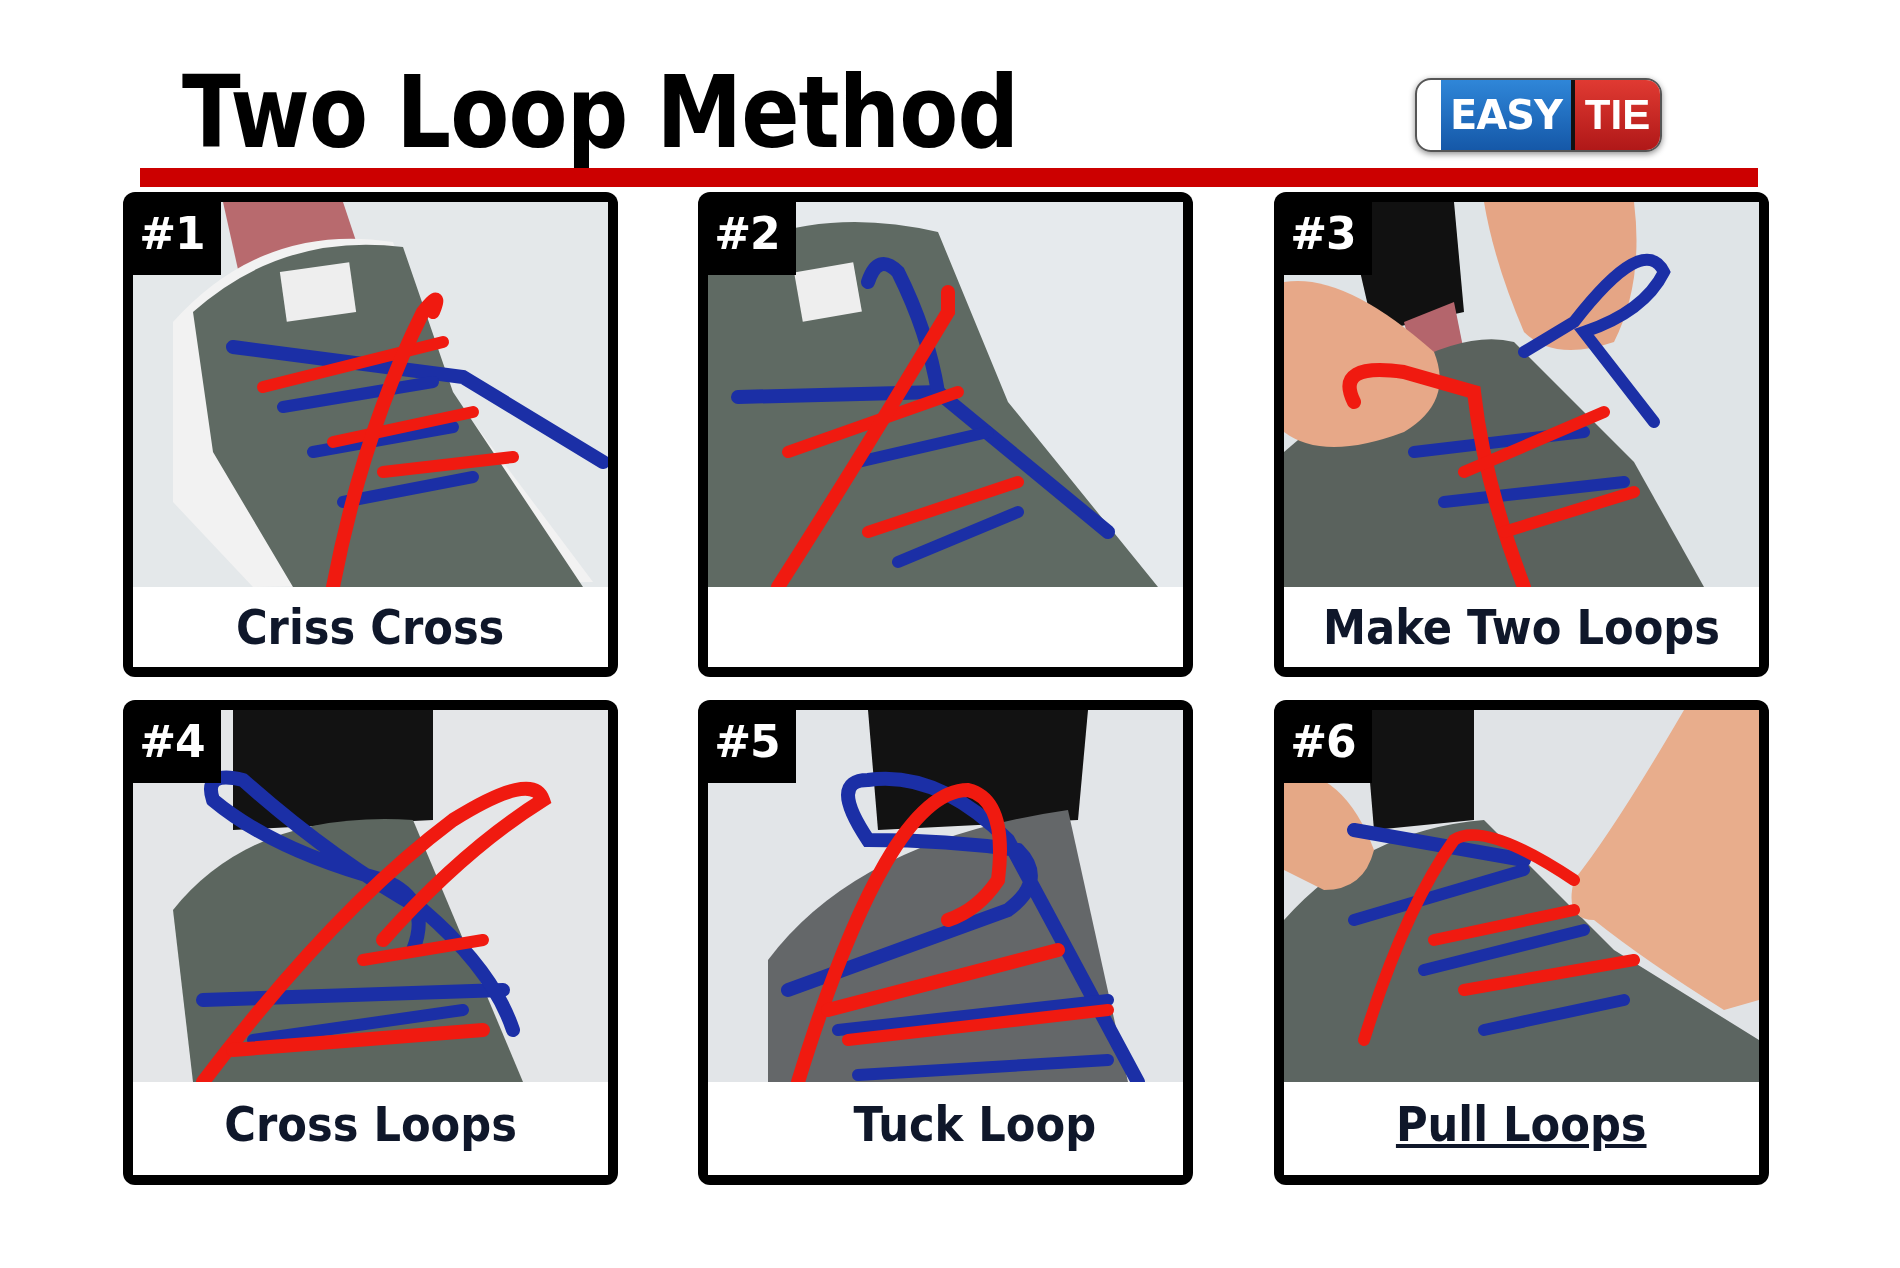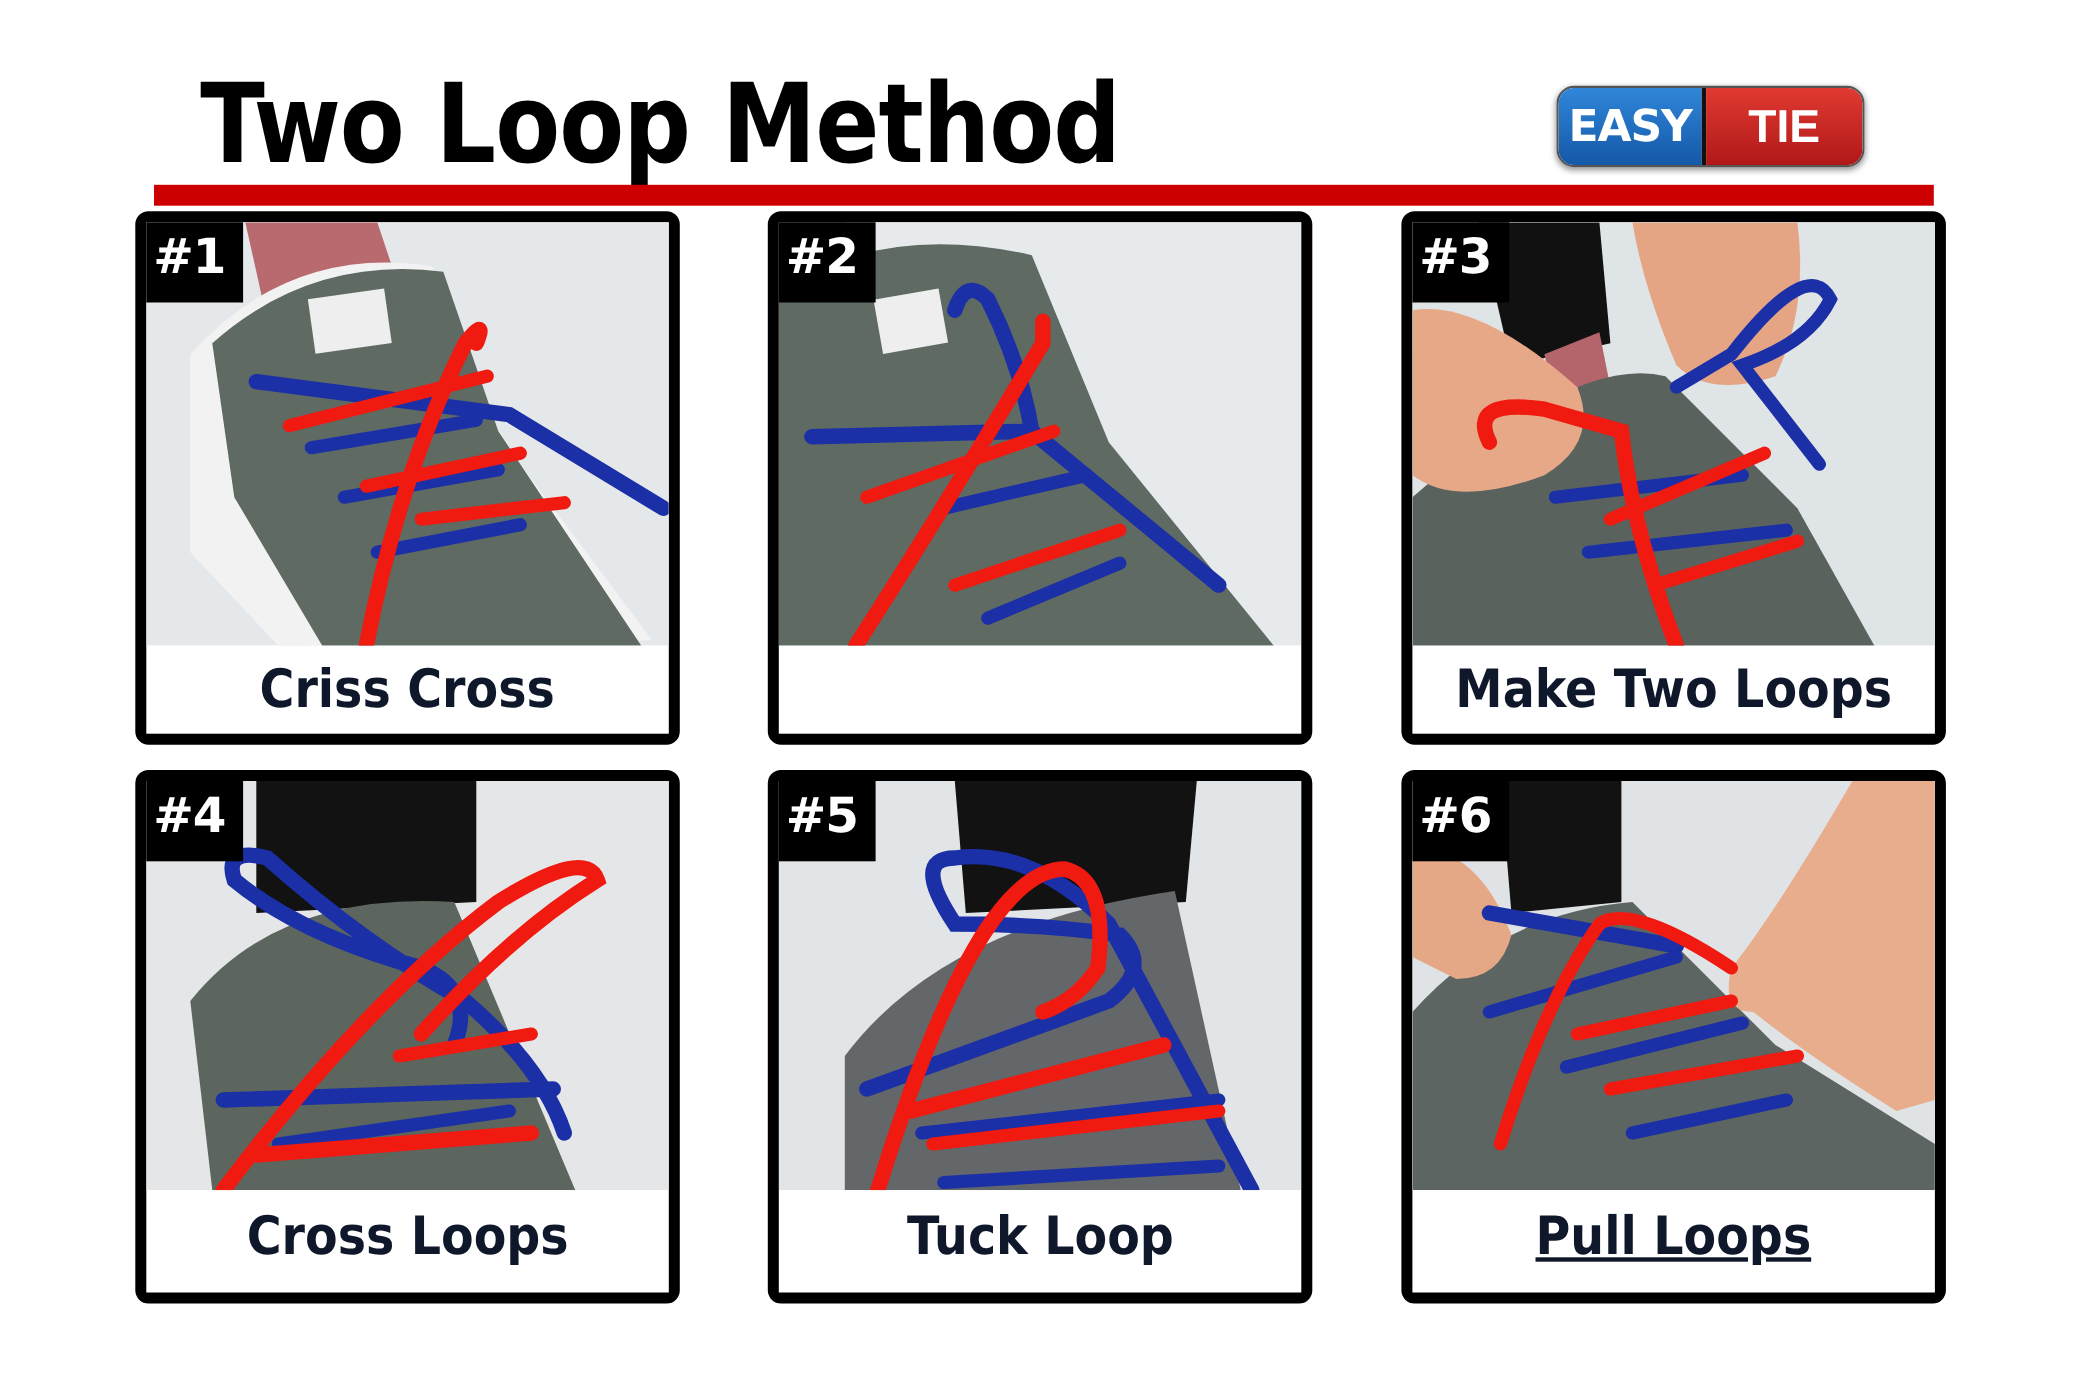--- a/index.html
+++ b/index.html
@@ -6,24 +6,25 @@
   body { width: 1900px; height: 1268px; position: relative; overflow: hidden;
          font-family: "DejaVu Sans", "Liberation Sans", sans-serif; }
   .title {
     position: absolute; left: 182px; top: 58px;
     font-family: "DejaVu Sans", sans-serif; font-weight: bold;
     font-size: 100px; line-height: 110px; color: #000;
     letter-spacing: -1px; transform: scaleX(0.86); transform-origin: left top;
     white-space: nowrap;
   }
   .logo {
-    position: absolute; left: 1415px; top: 78px; width: 280px; height: 74px;
+    position: absolute; left: 1415px; top: 78px; width: 247px; height: 74px;
     border-radius: 16px; overflow: hidden; display: flex;
     box-shadow: 0 2px 6px rgba(0,0,0,0.45); border: 2px solid #555;
     box-sizing: border-box;
+    padding-left: 24px;
   }
   .logo .easy { flex: 0 0 130px; background: linear-gradient(#2f86d8, #1558a8);
     color: #fff; display: flex; align-items: center; justify-content: center;
     font-family: "DejaVu Sans", sans-serif; font-weight: bold; font-size: 40px;
     border-right: 4px solid #111; letter-spacing: -1px; }
   .logo .tie { flex: 1; background: linear-gradient(#e03a32, #b01818);
     color: #fff; display: flex; align-items: center; justify-content: center;
     font-family: Liberation Sans, sans-serif; font-weight: bold; font-size: 42px; }
   .redbar { position: absolute; left: 140px; top: 168px; width: 1618px; height: 19px;
     background: #cc0000; }
@@ -172,21 +173,21 @@
           <path d="M80 280 L300 200 Q340 170 310 140 Q240 130 160 130 Q120 70 160 70 Q230 60 300 130 L430 372" stroke="#1b2fa6" stroke-width="14"></path>
           <path d="M130 320 L400 290" stroke="#1b2fa6" stroke-width="12"></path>
           <path d="M150 365 L400 350" stroke="#1b2fa6" stroke-width="12"></path>
           <path d="M90 372 Q180 80 260 80 Q300 90 290 170 Q270 200 240 210" stroke="#f01a10" stroke-width="14"></path>
           <path d="M120 300 L350 240" stroke="#f01a10" stroke-width="14"></path>
           <path d="M140 330 L400 300" stroke="#f01a10" stroke-width="12"></path>
         </g>
       </svg>
     </div>
     <div class="badge">#5</div>
-    <div class="caption" style="top:372px; height:83px;">
+    <div class="caption" style="top:372px; height:83px;padding-left:29px;">
         <span>Tuck Loop</span>
       </div>
   </div>
 </div>
 
 <div class="panel" style="left:1274px; top:700px;">
   <div class="inner">
     <div class="photo" style="height:372px;">
       <svg viewBox="0 0 475 372" preserveAspectRatio="none">
         <rect width="475" height="372" fill="#e0e3e6"></rect>

